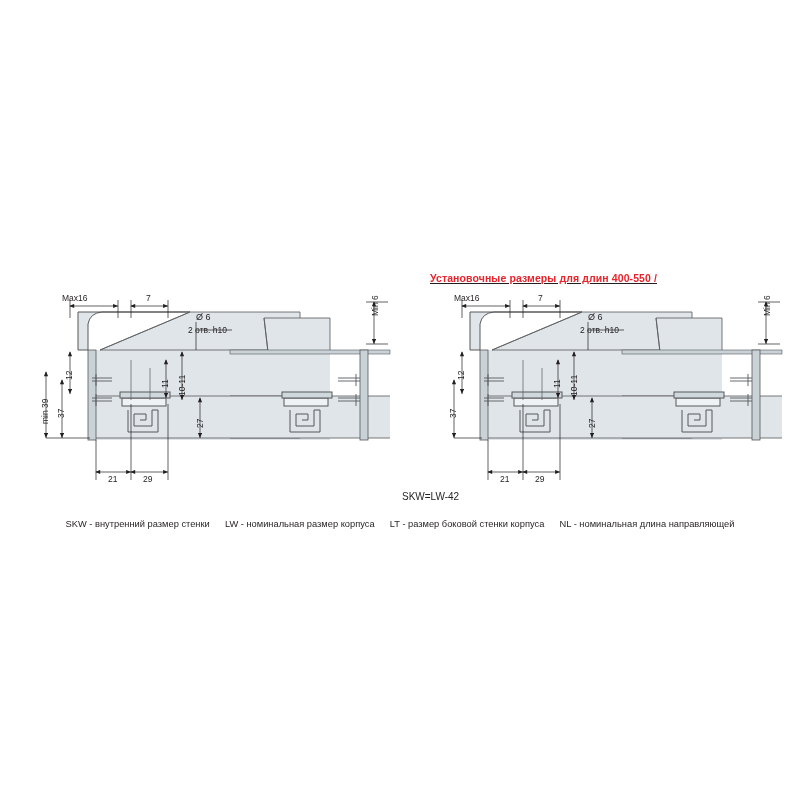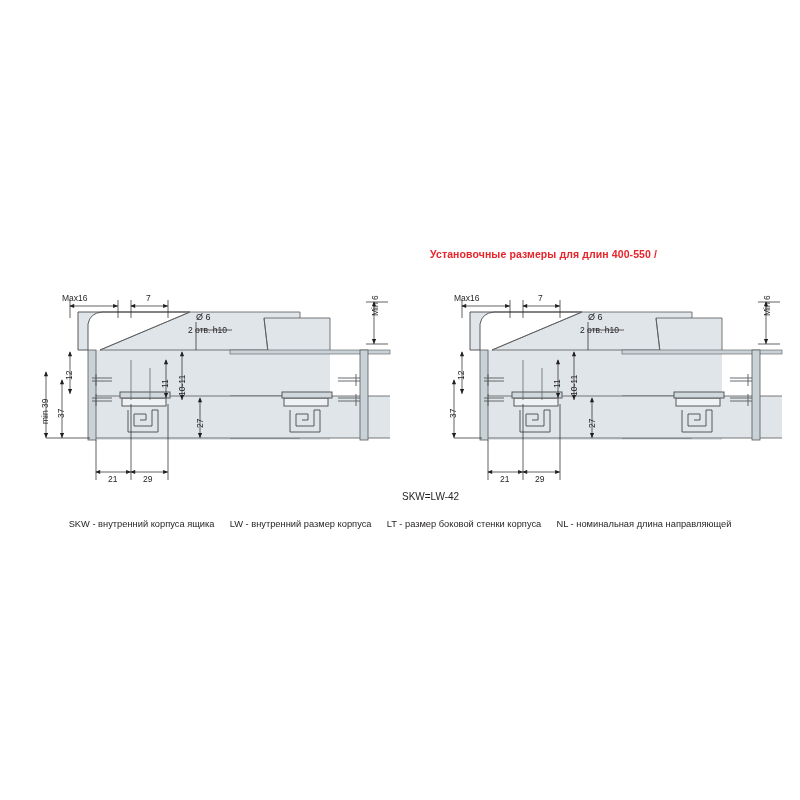--- a/index.html
+++ b/index.html
@@ -43,21 +43,21 @@
   .legend b{font-weight:normal;}
   .legend .sp{display:inline-block;width:10px;}
   svg{position:absolute;left:0;top:0;overflow:visible;}
 </style>
 </head>
 <body>
 
 <div class="canvas">
 
 
-  <div class="panel" style="left:430px;top:248px;">
+  <div class="panel" style="left:430px;top:272px;text-decoration:underline;">
     <div class="panel-title">Установочные размеры для длин 400-550 /</div>
   </div>
 
   <svg width="800" height="800" viewBox="0 0 800 800">
     <defs>
       <marker id="arrS" markerWidth="8" markerHeight="8" refX="7" refY="3" orient="auto">
         <path d="M0,0 L7,3 L0,6 z" fill="#231f20"></path>
       </marker>
       <marker id="arrE" markerWidth="8" markerHeight="8" refX="1" refY="3" orient="auto">
         <path d="M7,0 L0,3 L7,6 z" fill="#231f20"></path>
@@ -252,24 +252,24 @@
   <div class="dim-text vert" style="left:569px;top:396px;">10-11</div>
   <div class="dim-text vert" style="left:448px;top:418px;">37</div>
   <div class="dim-text vert" style="left:587px;top:428px;">27</div>
   <div class="dim-text" style="left:500px;top:474px;">21</div>
   <div class="dim-text" style="left:535px;top:474px;">29</div>
 
   <div class="footer-eq" style="left:370px;top:491px;">SKW=LW-42</div>
 
   <div class="legend">
     <b>SKW</b>
-    <span>- внутренний корпуса ящика</span>
+    <span>- внутренний размер стенки</span>
     <span class="sp"></span>
     <b>LW</b>
-    <span>- внутренний размер корпуса</span>
+    <span>- номинальная размер корпуса</span>
     <span class="sp"></span>
     <b>LT</b>
     <span>- размер боковой стенки корпуса</span>
     <span class="sp"></span>
     <b>NL</b>
     <span>- номинальная длина направляющей</span>
   </div>
 
 </div>
 

